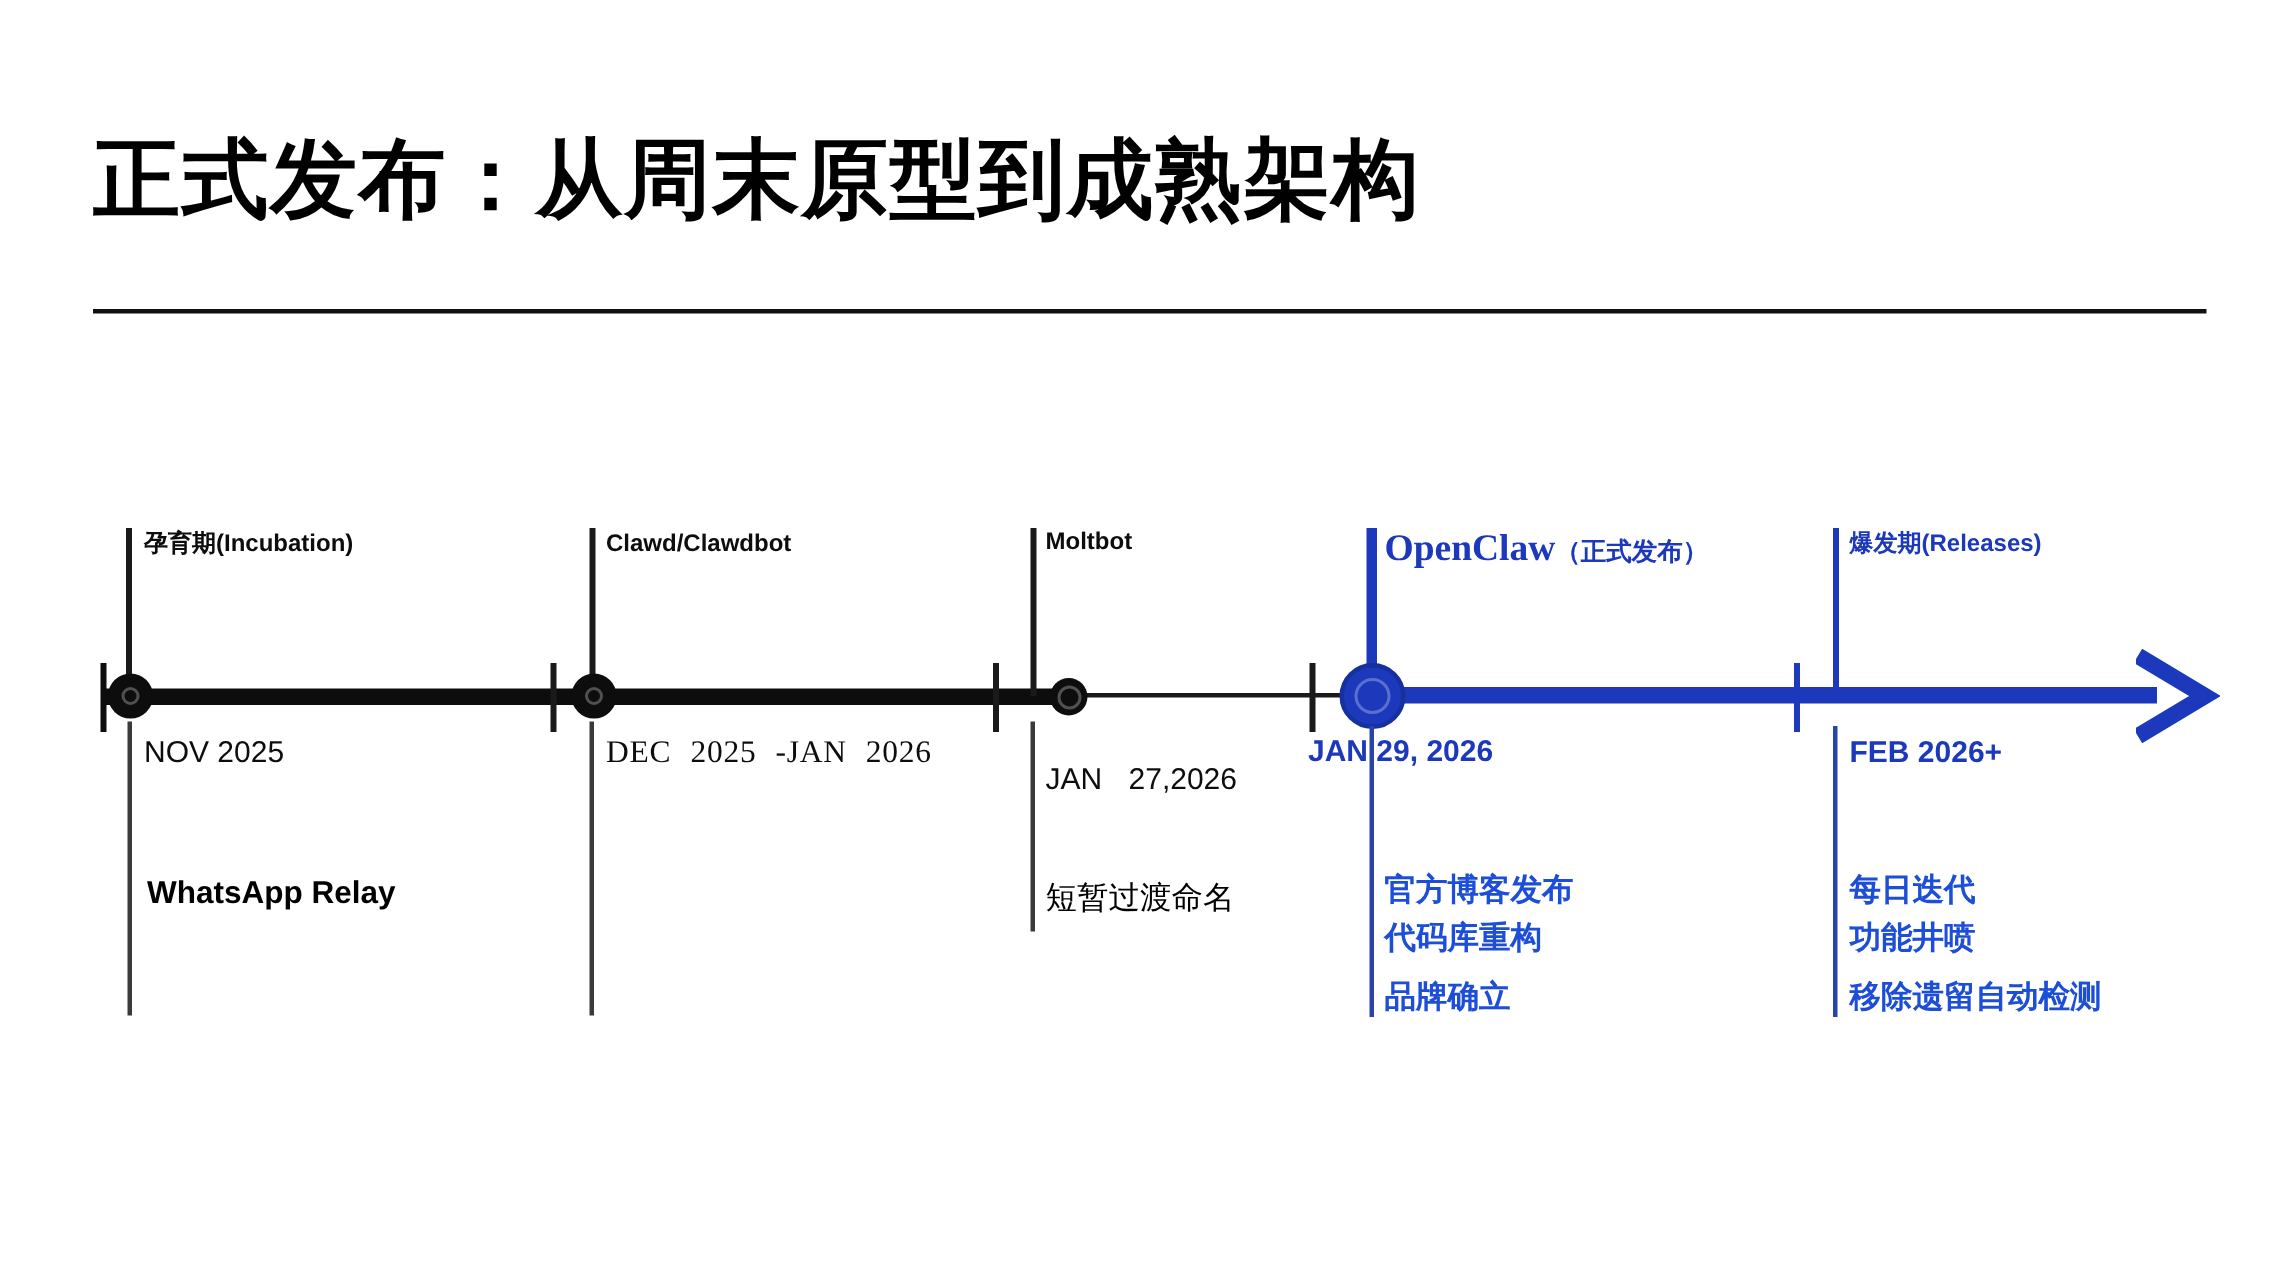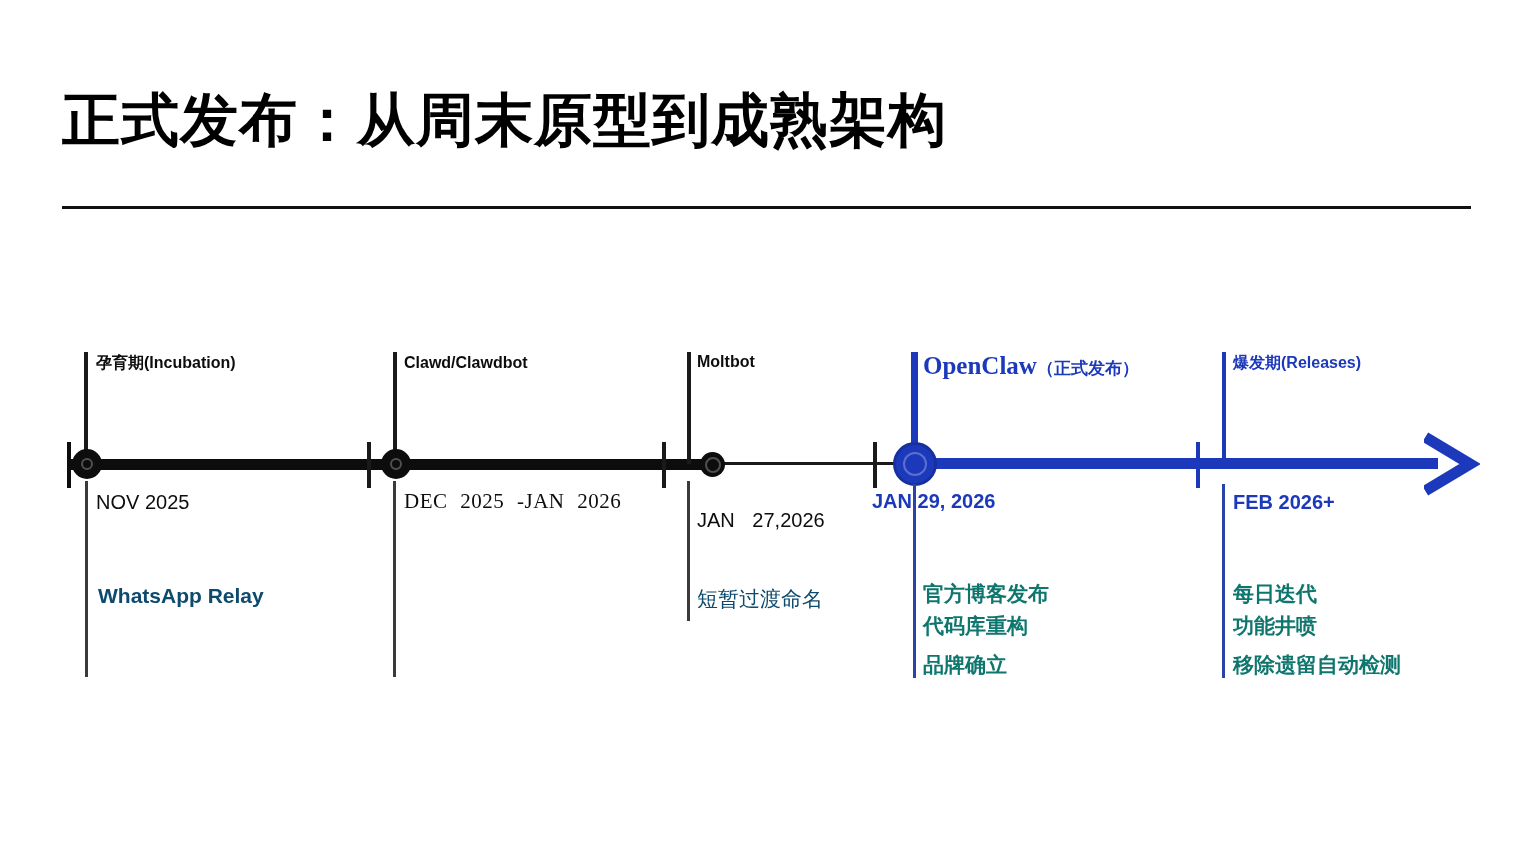--- a/index.html
+++ b/index.html
@@ -188,26 +188,26 @@
   }
   .phase-date.blue {
     color: #1c39bb;
     font-weight: bold;
   }
   .phase-date.gap-wide { word-spacing: 12px; }
 
   .phase-desc {
     position: absolute;
     font-size: 21px;
-    color: #0c4a6e;
+    color: #000000;
     line-height: 32px;
     white-space: nowrap;
     font-family: "Liberation Sans", sans-serif;
   }
-  .phase-desc.blue { color: #0f766e; }
+  .phase-desc.blue { color: #1d4ed8; }
   .phase-desc .ln { display: block; }
   .phase-desc .ln.bold { font-weight: bold; }
   .phase-desc .ln.mix-serif-tail { font-weight: bold; }
   .phase-desc .ln.mix-serif-tail .tail {
     font-family: "Liberation Serif", serif;
     font-weight: normal;
   }
   .phase-desc .ln.spaced-top { margin-top: 7px; }
 </style>
 </head>

